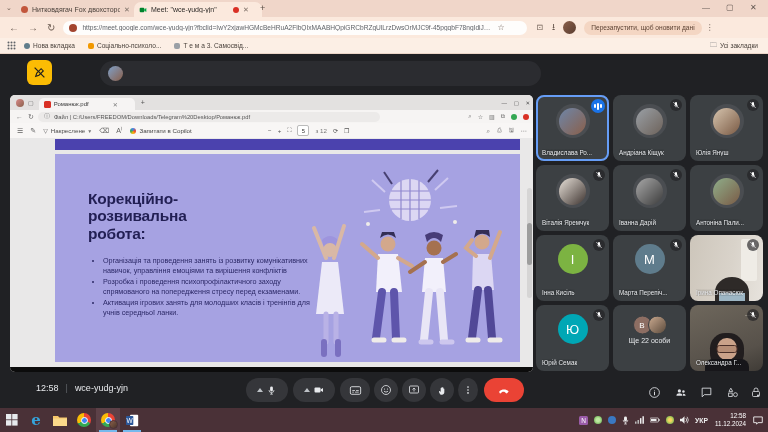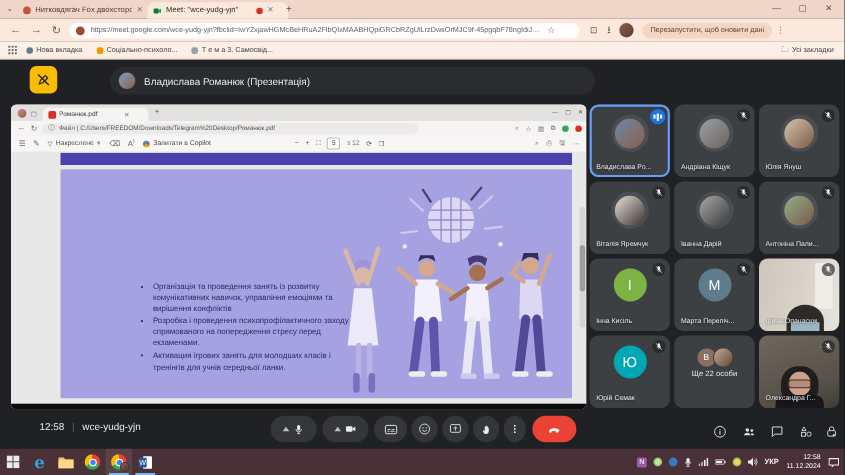--- a/index.html
+++ b/index.html
@@ -45,21 +45,21 @@
   .pdficon{color:#5f5f5f;font-size:7px;margin-left:7px;}
   .pagebox{width:10px;height:9px;background:#fff;border:1px solid #bbb;border-radius:2px;font-size:5.8px;
            display:flex;align-items:center;justify-content:center;color:#333;}
   .pdfcontent{position:absolute;left:0;top:43px;width:523px;height:229px;background:#e9e8e8;}
   .darkbar{position:absolute;left:45px;top:1px;width:465px;height:11px;background:#4b42ae;}
   .slide{position:absolute;left:45px;top:16px;width:465px;height:208px;background:#a6a2e2;overflow:hidden;}
   .slidetitle{position:absolute;left:33px;top:36px;width:160px;font-size:15.5px;font-weight:600;
               color:#221f54;line-height:1.12;letter-spacing:-0.2px;}
   .bullets{position:absolute;left:36px;top:102px;width:222px;margin:0;padding-left:12px;
            font-size:7.2px;color:#2b2866;line-height:1.4;}
-  .bullets li{margin-bottom:1px;margin-left:36px;}
+  .bullets li{margin-bottom:1px;}
   .scrollbar{position:absolute;right:1px;top:50px;width:5px;height:110px;background:#d6d5d5;border-radius:3px;}
   .scrollthumb{position:absolute;left:0;top:35px;width:5px;height:42px;background:#9d9d9d;border-radius:3px;}
   .blackstrip{position:absolute;left:0;bottom:0;width:523px;height:5px;background:#0c0c0c;}
   
   .grid{left:536px;top:95px;width:227px;height:276px;}
   .tile{position:absolute;width:73px;height:66px;background:#3c4043;border-radius:8px;overflow:hidden;}
   .tile.speaking{outline:2px solid #669df6;outline-offset:-2px;}
   .tname{position:absolute;left:6px;bottom:5px;font-size:6.3px;color:#e8eaed;white-space:nowrap;
          max-width:62px;overflow:hidden;text-overflow:ellipsis;text-shadow:0 0 3px rgba(0,0,0,.7);}
   .ring{position:absolute;left:50%;top:26px;transform:translate(-50%,-50%);width:34px;height:34px;
@@ -175,21 +175,20 @@
   </div>
 
   <div class="abs yellowbtn">
     <svg width="13" height="13" viewBox="0 0 24 24">
       <path d="M5 19l2-6 8-8 4 4-8 8-6 2z" fill="none" stroke="#1f1f1f" stroke-width="2"></path>
       <line x1="3" y1="3" x2="21" y2="21" stroke="#1f1f1f" stroke-width="2.4"></line>
     </svg>
   </div>
   <div class="abs chipname">
     <span class="minav"></span>
-    <span>Владислава Романюк (Презентація)</span>
   </div>
 
   <div class="abs shared">
     <div class="etabs">
       <span style="width:8px;height:8px;border-radius:50%;background:linear-gradient(135deg,#d98a8a,#8a5f4a);margin:0 4px 0 6px;"></span>
       <span style="font-size:6px;color:#666;margin-right:5px;">▢</span>
       <div class="etab" style="width:86px;">
         <span style="width:7px;height:7px;background:#d93025;border-radius:1.5px;display:inline-block;"></span>
         <span style="overflow:hidden;white-space:nowrap;width:56px;">Романюк.pdf</span>
         <span style="color:#777;">✕</span>
@@ -239,20 +238,21 @@
       <div class="row" style="position:absolute;right:6px;gap:7px;color:#555;">
         <span>⌕</span>
         <span style="font-size:6px;">⎙</span>
         <span style="font-size:6px;">🖫</span>
         <span>⋯</span>
       </div>
     </div>
     <div class="pdfcontent">
       <div class="darkbar"></div>
       <div class="slide">
+        <div class="slidetitle">Корекційно-розвивальна робота:</div>
         <ul class="bullets">
             <li>Організація та проведення занять із розвитку комунікативних навичок, управління емоціями та вирішення конфліктів</li>
             <li>Розробка і проведення психопрофілактичного заходу спрямованого на попередження стресу перед екзаменами.</li>
             <li>Активация ігрових занять для молодших класів і тренінгів для учнів середньої ланки.</li>
           </ul>
 
         <svg class="abs" style="left:245px;top:8px;" width="215" height="198" viewBox="0 0 215 198">
           <g stroke="#cfc9f0" stroke-width="2">
               <line x1="85" y1="30" x2="72" y2="18"></line>
               <line x1="135" y1="28" x2="148" y2="16"></line>

